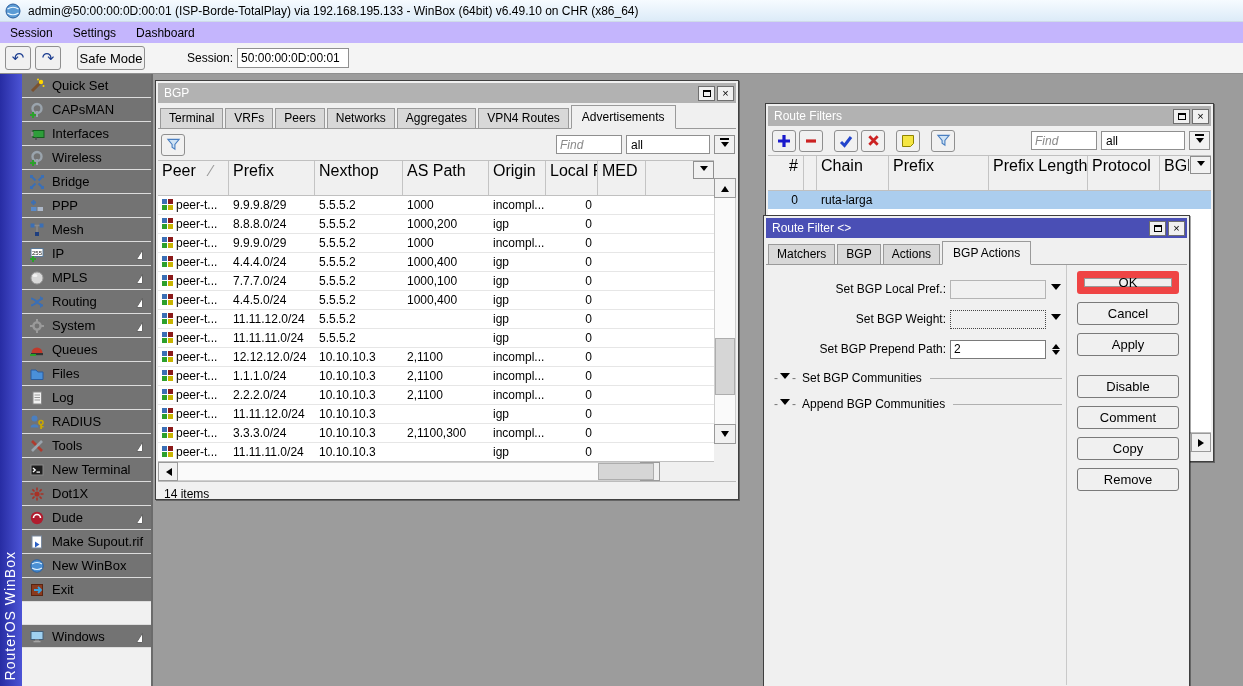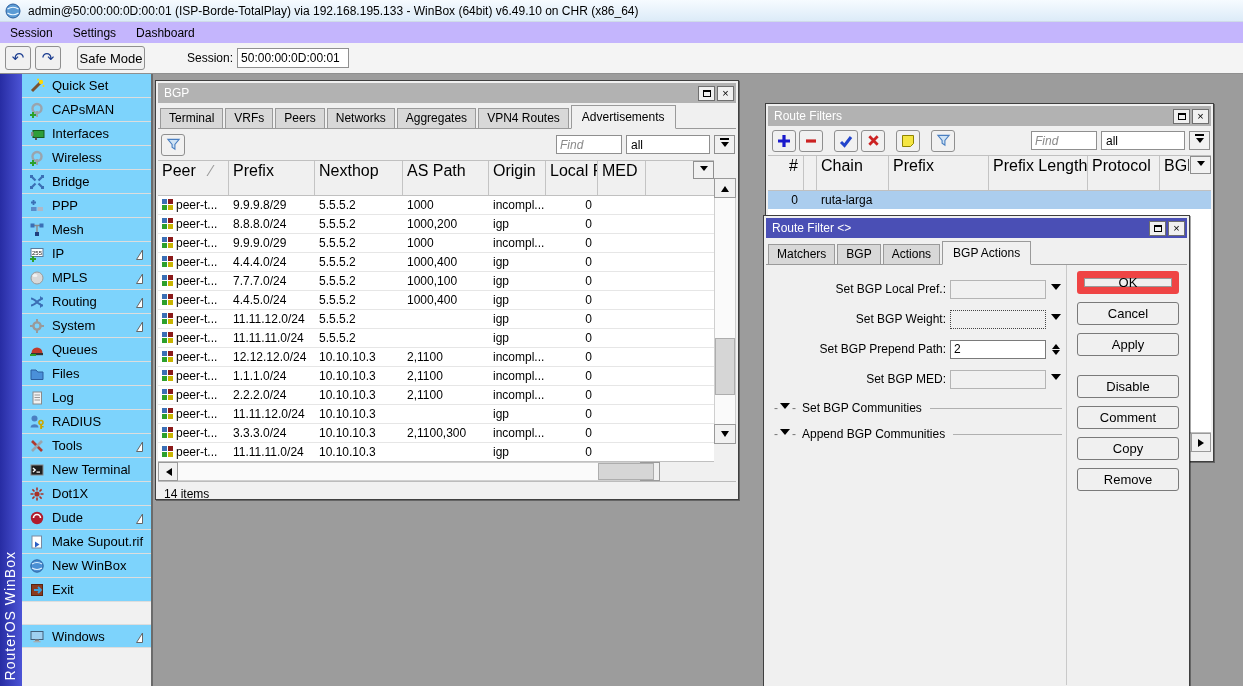--- a/index.html
+++ b/index.html
@@ -14,21 +14,21 @@
   .tbtn { height:24px; background:#f1f1f1; border:1px solid #8f8f8f; border-radius:3px; display:flex; align-items:center; justify-content:center; font-size:13px; }
   .tbtn.sq { width:26px; color:#1b3c8f; font-size:15px; }
   .safemode { width:68px; margin-left:12px; }
   .sess-label { margin-left:38px; }
   .sess-input { width:112px; height:20px; border:1px solid #8f8f8f; background:#fff; font-family:inherit; font-size:12px; padding:0 3px; }
 
   
   .brand { position:absolute; left:0; top:74px; width:22px; height:612px; background:linear-gradient(to right,#272ca3,#4c54d6); }
   .brand span { position:absolute; bottom:6px; left:2px; writing-mode:vertical-rl; transform:rotate(180deg); color:#fff; font-size:14px; letter-spacing:1px; white-space:nowrap; }
   .sidebar { position:absolute; left:22px; top:74px; width:131px; height:612px; background:#f1f1f1; border-right:2px solid #6b6b6b; }
-  .side-item { height:24px; display:flex; align-items:center; gap:7px; padding-left:7px; border-bottom:1px solid #ddd; position:relative; cursor:default; font-size:13px; background:#7dd3fc; }
+  .side-item { height:24px; display:flex; align-items:center; gap:7px; padding-left:7px; border-bottom:1px solid #ddd; position:relative; cursor:default; font-size:13px; background:#737373; }
   .side-item.gap { margin-top:22px; border-top:1px solid #ddd; }
   .side-item .arrow { position:absolute; right:6px; top:6px; }
   .icon16 { width:16px; height:16px; flex:0 0 16px; }
 
   
   .win { position:absolute; background:#f0f0f0; border:1px solid #3f3f3f; box-shadow:1px 1px 0 rgba(0,0,0,.35); padding:2px; }
   .wtitle { height:20px; display:flex; align-items:center; padding:0 2px 0 6px; color:#fff; font-size:12px; }
   .wtitle.inactive { background:#b2b2b2; }
   .wtitle.active { background:#4a4fb5; }
   .wbtns { margin-left:auto; display:flex; gap:2px; }
@@ -762,27 +762,20 @@
           </span>
       </div>
       <div class="frow">
         <label>Set BGP Prepend Path:</label>
         <input class="fld enabled" value="2" style="">
         <span class="fbtn">
             <span class="spin-u"></span>
             <span class="spin-d"></span>
           </span>
       </div>
-      <div class="frow">
-        <label>Set BGP MED:</label>
-        <input class="fld" value="" style="">
-        <span class="fbtn">
-            <span class="tri-down"></span>
-          </span>
-      </div>
       <div class="section">
         <span class="dash">-</span>
           <span class="tri-down" style="border-top-color:#000;"></span>
           <span class="dash">-</span>
         <span style="margin-left:4px;">Set BGP Communities</span>
         <span class="hr"></span>
       </div>
       <div class="section">
         <span class="dash">-</span>
           <span class="tri-down" style="border-top-color:#000;"></span>

